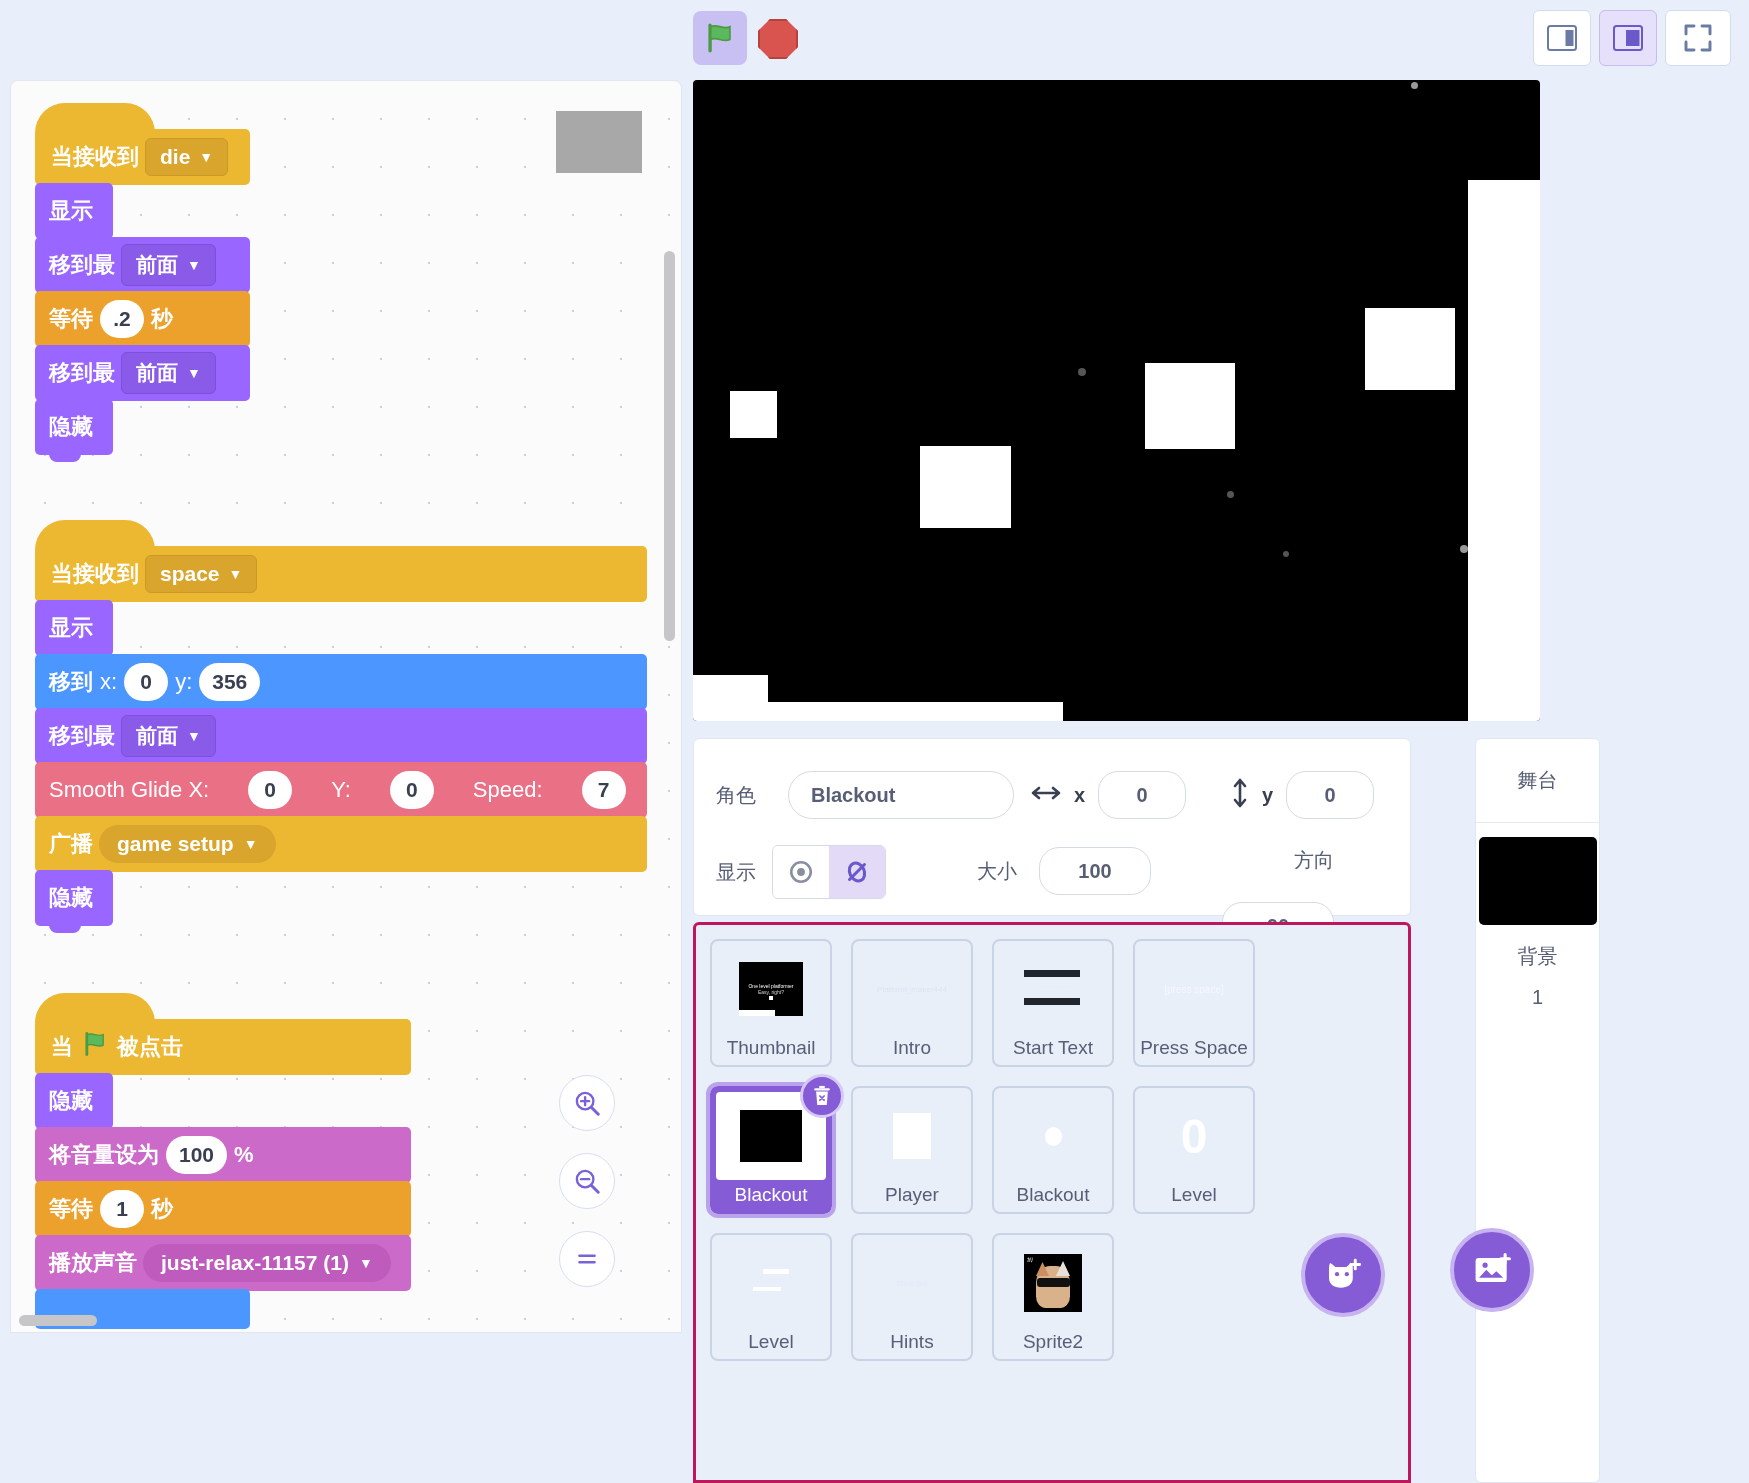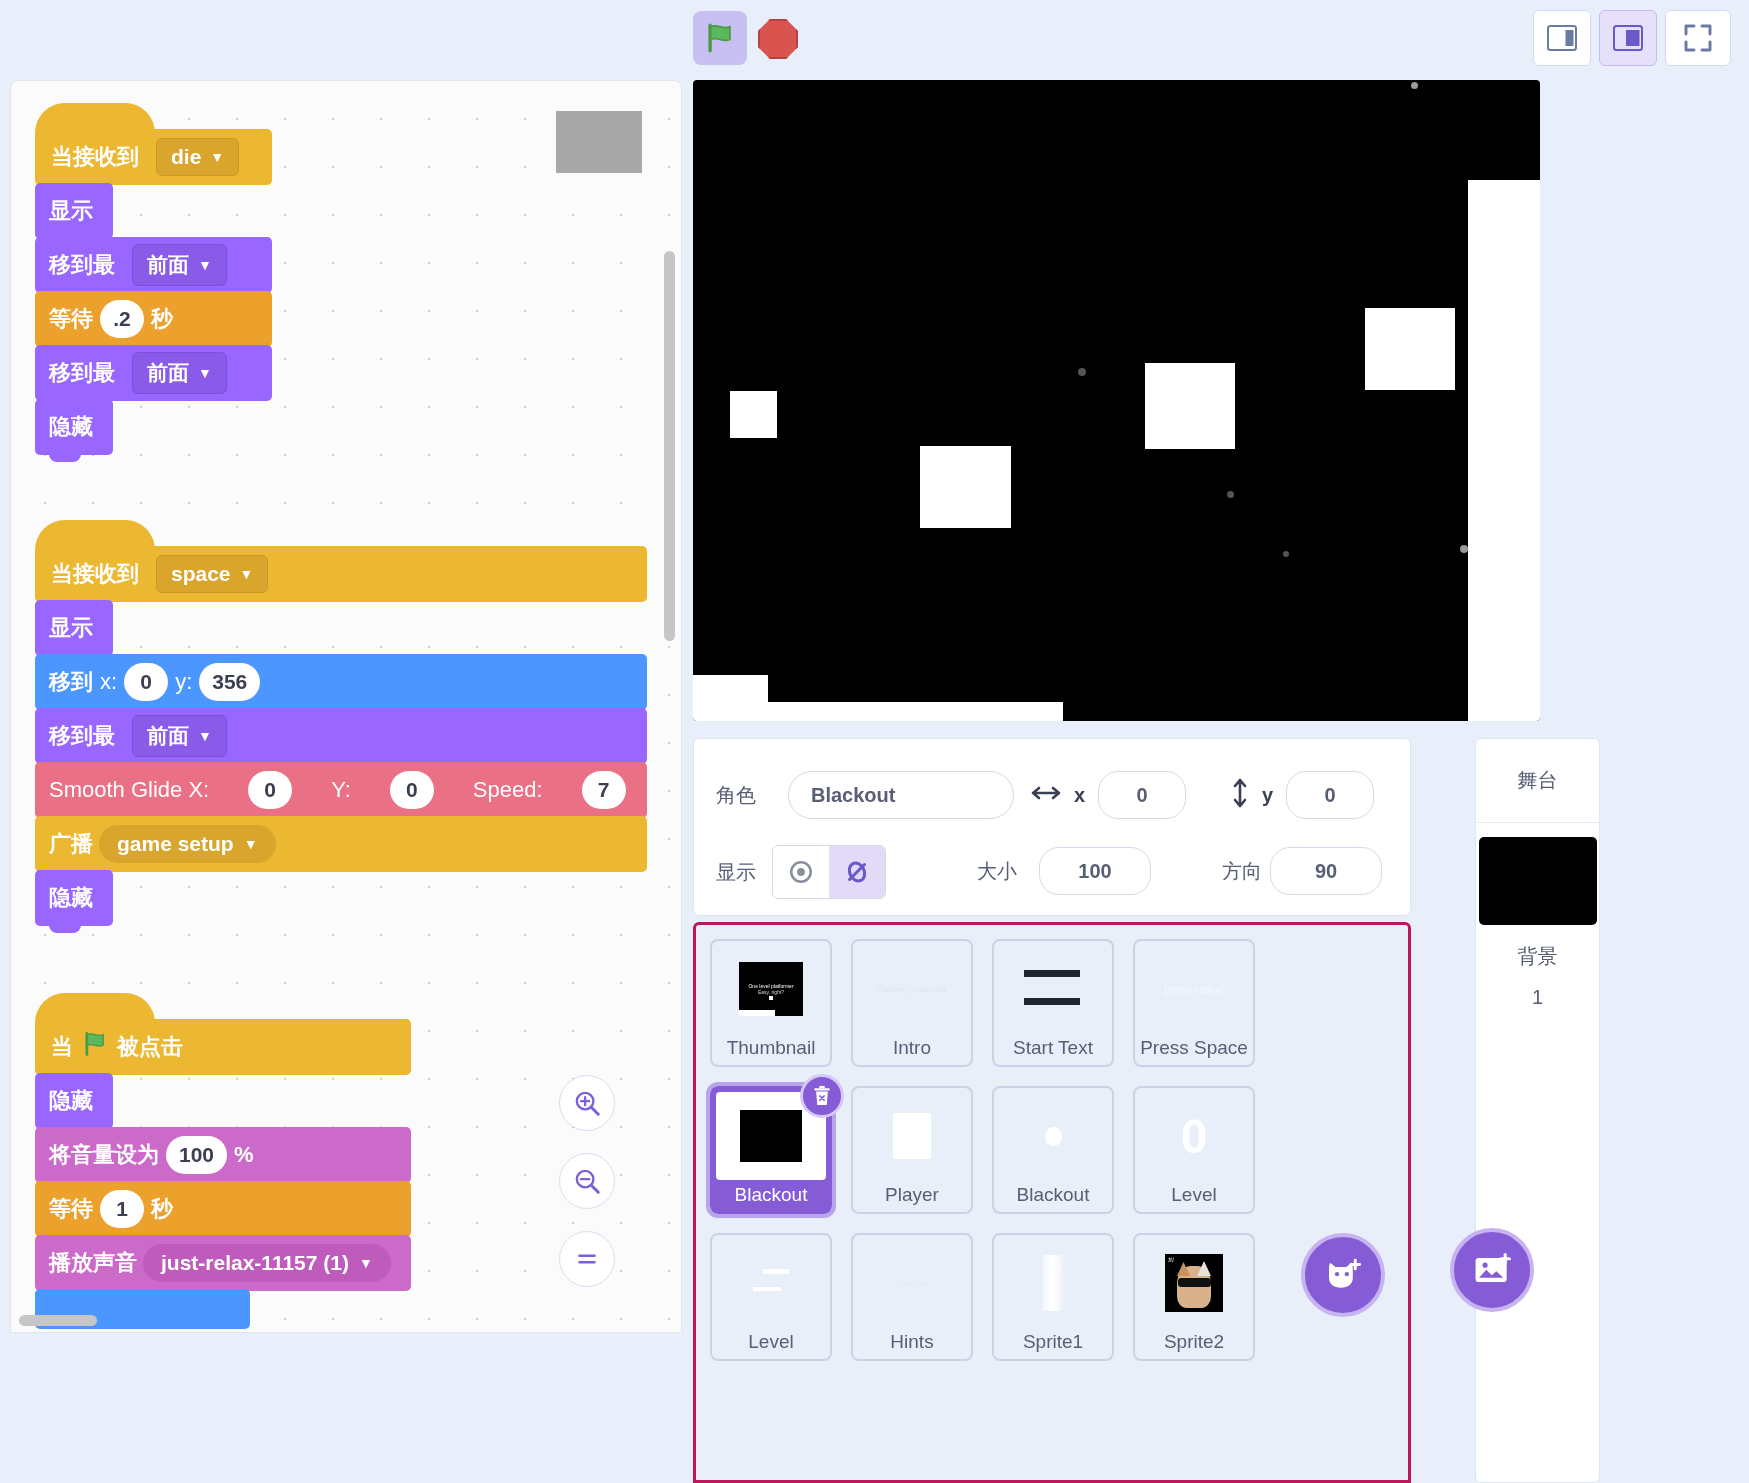--- a/index.html
+++ b/index.html
@@ -114,21 +114,21 @@
   .c-looks   { background: #9966ff; }
   .c-control { background: #eda12d; }
   .c-motion  { background: #4c97ff; }
   .c-custom  { background: #ea7085; gap: 32px; }
   .c-sound   { background: #cc6ac9; }
 
   .pill-drop {
     display: inline-flex; align-items: center; gap: 9px;
     padding: 6px 14px; border-radius: 6px;
     font-size: 21px; font-weight: bold; color: #fff;
-    margin: 0 17px;
+    margin: 0 6px;
   }
   .pill-drop.ev { background: #d9a52c; border: 1px solid #c99a28; }
   .pill-drop.lk { background: #8a5ae8; border: 1px solid #7d4fdc; }
   .pill-round {
     display: inline-flex; align-items: center; justify-content: center;
     min-width: 44px; height: 38px; padding: 0 13px;
     background: #fff; color: #3a3f52; border-radius: 20px;
     font-size: 21px; font-weight: bold; margin: 0 7px;
   }
   .pill-oval-drop {
@@ -479,21 +479,21 @@
           <ellipse cx="12" cy="12" rx="6.2" ry="8" fill="none" stroke="#6b58c9" stroke-width="2.6" transform="rotate(-25 12 12)"></ellipse>
           <path d="M5.6 18.4 L18.4 5.6" stroke="#6b58c9" stroke-width="2.6" stroke-linecap="round"></path>
         </svg>
       </span>
     </span>
   </div>
   <div style="position:absolute; left:283px; top:108px; display:flex; align-items:center; gap:22px;">
     <span class="lbl">大小</span>
     <span class="field num" style="width:112px;">100</span>
   </div>
-  <div style="position:absolute; left:528px; top:108px; display:flex; align-items:center; gap:8px;">
+  <div style="position:absolute; left:528px; top:108px; display:flex; align-items:flex-end; gap:28px;flex-direction:column;">
     <span class="lbl">方向</span>
     <span class="field num" style="width:112px;">90</span>
   </div>
 </div>
 
 <div id="sprite-list">
   <div id="tiles">
 
     <div class="tile">
       <div class="tile-thumb">
@@ -578,26 +578,20 @@
       <span class="tile-name">Level</span>
     </div>
 
     <div class="tile">
       <div class="tile-thumb">
         <span style="font-size:7px;color:#e2eaf7;">Think fast</span>
       </div>
       <span class="tile-name">Hints</span>
     </div>
 
-    <div class="tile">
-      <div class="tile-thumb">
-        <div style="width:20px;height:56px;background:linear-gradient(90deg,#f3f6fc,#fff,#eef2fa);"></div>
-      </div>
-      <span class="tile-name">Sprite1</span>
-    </div>
 
     <div class="tile">
       <div class="tile-thumb">
         <div style="width:58px;height:58px;background:#000;position:relative;overflow:hidden;">
           <div style="position:absolute;left:12px;top:12px;width:34px;height:42px;background:#d9b18a;border-radius:42% 42% 28% 28%;"></div>
           <div style="position:absolute;left:12px;top:8px;width:13px;height:14px;background:#c98f60;clip-path:polygon(0 100%,50% 0,100% 100%);"></div>
           <div style="position:absolute;left:32px;top:7px;width:14px;height:15px;background:#e8e2da;clip-path:polygon(0 100%,50% 0,100% 100%);"></div>
           <div style="position:absolute;left:13px;top:24px;width:33px;height:9px;background:#111;border-radius:3px;"></div>
           <div style="position:absolute;left:3px;top:3px;font-size:6px;color:#fff;">ｶﾘ</div>
         </div>

